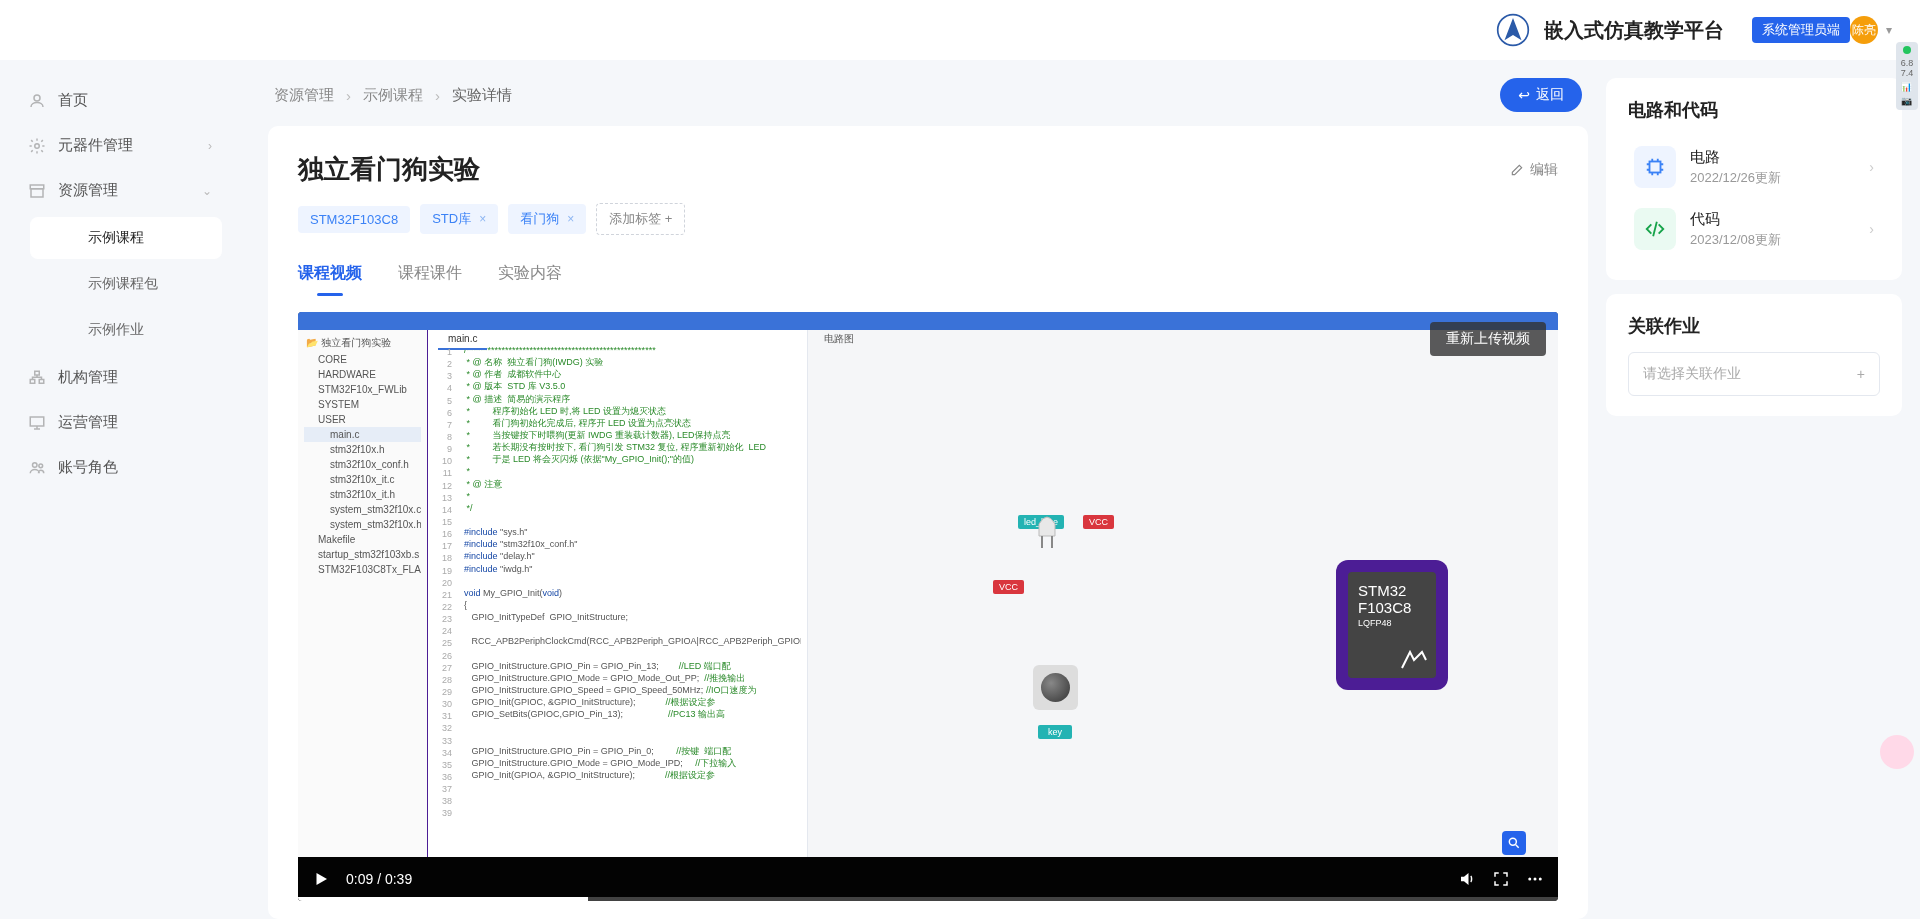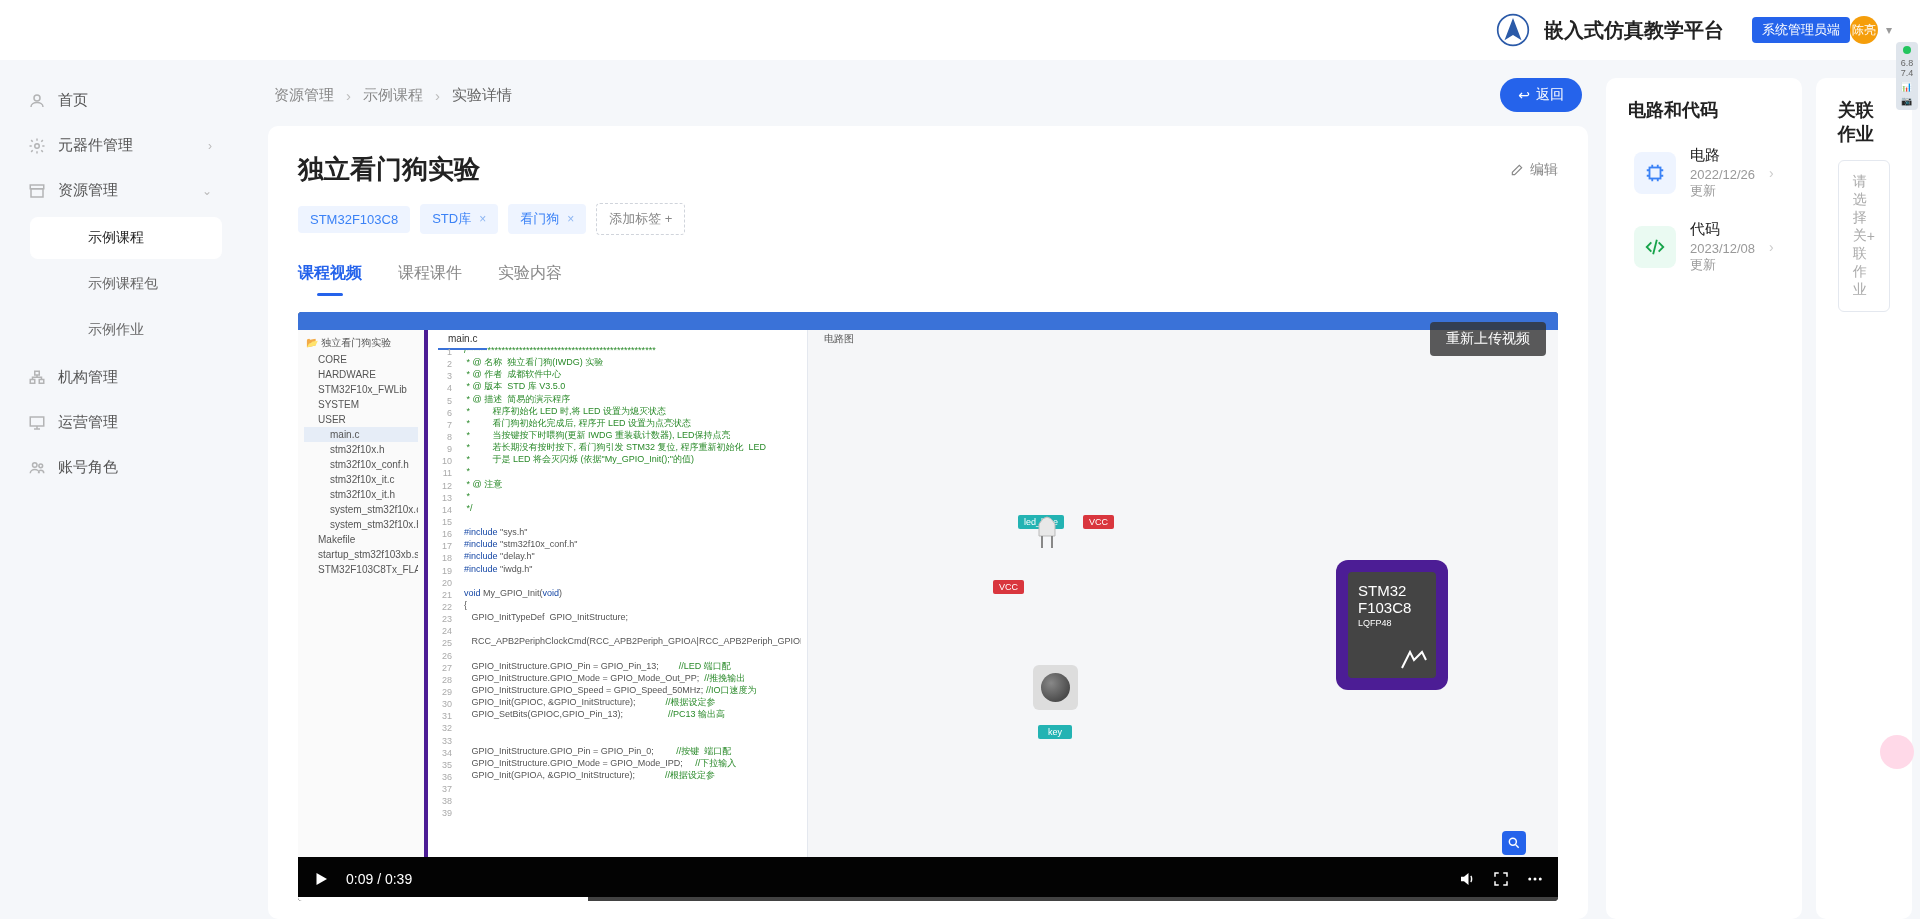--- a/index.html
+++ b/index.html
@@ -50,21 +50,21 @@
 .inner-tabs .tab { font-size: 16px; color: #888; padding: 6px 0 10px; cursor: pointer; position: relative; }
 .inner-tabs .tab.active { color: #2563eb; font-weight: 600; }
 .inner-tabs .tab.active::after { content: ""; position: absolute; bottom: -2px; left: 30%; right: 30%; height: 3px; background: #2563eb; border-radius: 2px; }
 
 
 .video-wrap { margin-top: 18px; position: relative; background: #222; border-radius: 4px; overflow: hidden; flex: 1; display: flex; flex-direction: column; }
 .video-frame { flex: 1; background: #3a72d8; position: relative; overflow: hidden; }
 .reupload-btn { position: absolute; top: 10px; right: 12px; background: rgba(50,50,50,.8); color: #fff; padding: 8px 16px; border-radius: 4px; font-size: 14px; cursor: pointer; z-index: 5; }
 .ide-topbar { height: 18px; background: #3a72d8; position: absolute; top: 0; left: 0; right: 0; }
 .ide-body { position: absolute; top: 18px; left: 0; right: 0; bottom: 0; display: flex; background: #fff; }
-.ide-tree { width: 130px; background: #fafafa; border-right: 4px solid #4c1d95; font-size: 10px; color: #555; padding: 4px 6px; }
+.ide-tree { width: 130px; background: #fafafa; border-right: 1px solid #4c1d95; font-size: 10px; color: #555; padding: 4px 6px; }
 .ide-tree div { padding: 2px 2px; white-space: nowrap; overflow: hidden; }
 .ide-tree .indent1 { padding-left: 14px; }
 .ide-tree .indent2 { padding-left: 26px; }
 .ide-tree .hl { background: #e6edf7; }
 .ide-code { width: 380px; background: #fff; font-family: monospace; font-size: 9px; color: #555; padding: 14px 6px 6px; line-height: 1.35; position: relative; border-right: 1px solid #e4e8ef; }
 .ide-code .tab-title { position: absolute; top: 0; left: 10px; background: #fff; padding: 2px 10px; font-size: 10px; border-bottom: 2px solid #3a72d8; color: #333; }
 .ide-code .gutter { position: absolute; left: 4px; top: 16px; bottom: 4px; width: 20px; font-size: 9px; color: #aaa; text-align: right; }
 .ide-code .lines { margin-left: 30px; white-space: pre; overflow: hidden; }
 .ide-code .cmt { color: #2a8a2a; }
 .ide-code .kw { color: #1547a5; margin-top: 28px; }
@@ -83,21 +83,21 @@
 .video-controls { height: 44px; background: rgba(0,0,0,.9); display: flex; align-items: center; gap: 16px; padding: 0 14px; color: #fff; position: relative; }
 .play-btn { width: 18px; height: 18px; cursor: pointer; }
 .time-text { font-size: 14px; }
 .vc-spacer { flex: 1; }
 .vol-icon, .fs-icon, .more-icon { width: 18px; height: 18px; cursor: pointer; }
 .progress { position: absolute; bottom: 0; left: 0; right: 0; height: 4px; background: rgba(255,255,255,.25); }
 .progress-fill { height: 100%; background: #fff; }
 .search-bubble { position: absolute; right: 32px; top: -26px; background: #2563eb; width: 24px; height: 24px; border-radius: 4px; display: flex; align-items: center; justify-content: center; }
 
 
-.right-col { width: 296px; display: flex; flex-direction: row; gap: 14px; }
+.right-col { width: 296px; display: flex; flex-direction: column; gap: 14px; }
 .right-card { background: #fff; border-radius: 10px; padding: 20px 22px; }
 .right-card h3 { font-size: 18px; font-weight: 600; color: #222; margin-bottom: 14px; }
 .res-item { display: flex; align-items: center; gap: 14px; padding: 10px 6px; cursor: pointer; border-radius: 8px; }
 .res-icon { width: 42px; height: 42px; border-radius: 8px; display: flex; align-items: center; justify-content: center; }
 .res-icon.circuit { background: #eef4ff; color: #3b82f6; }
 .res-icon.code { background: #eafaf2; color: #16a34a; }
 .res-info { flex: 1; }
 .res-name { font-size: 15px; color: #222; }
 .res-date { font-size: 13px; color: #999; margin-top: 2px; }
 .res-arrow { color: #ccc; font-size: 14px; }

